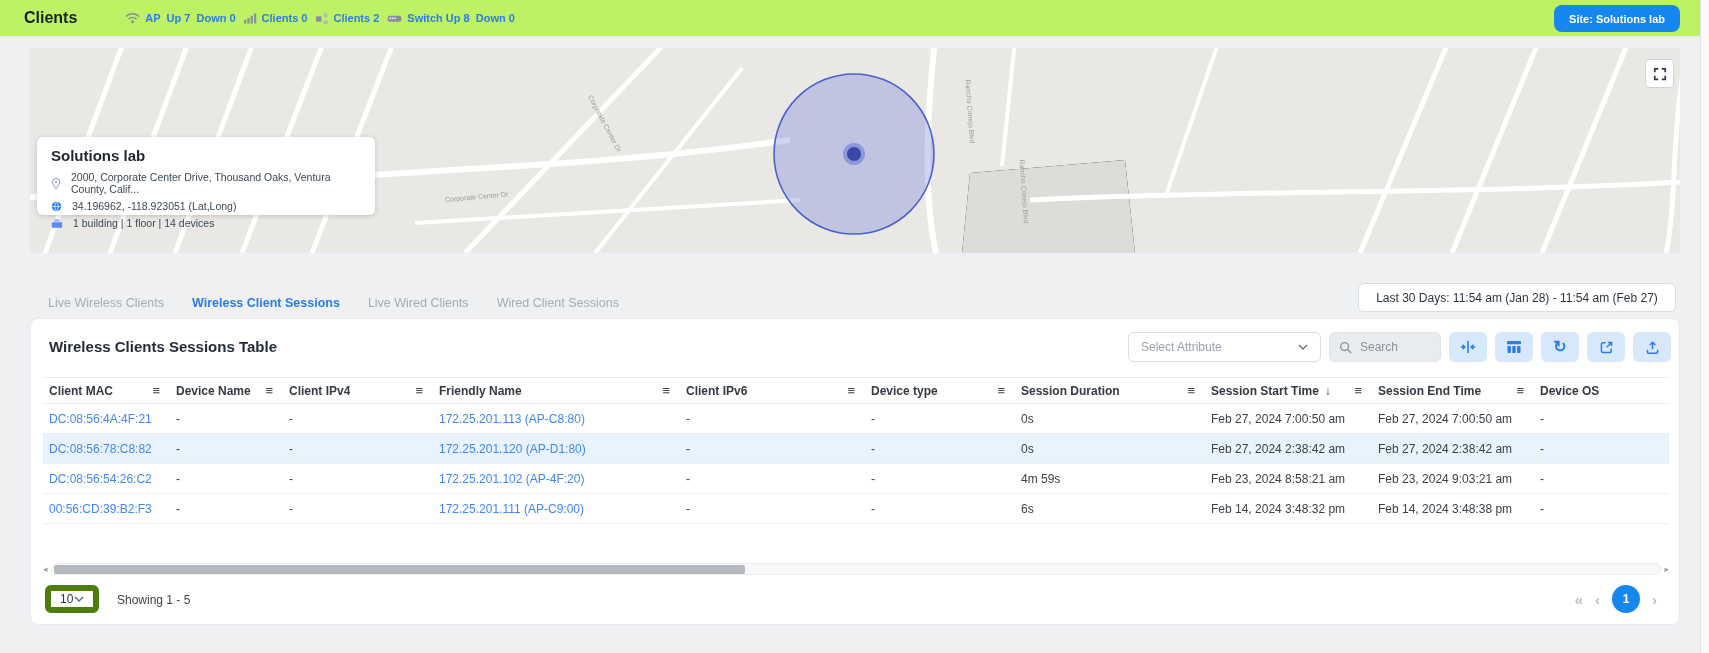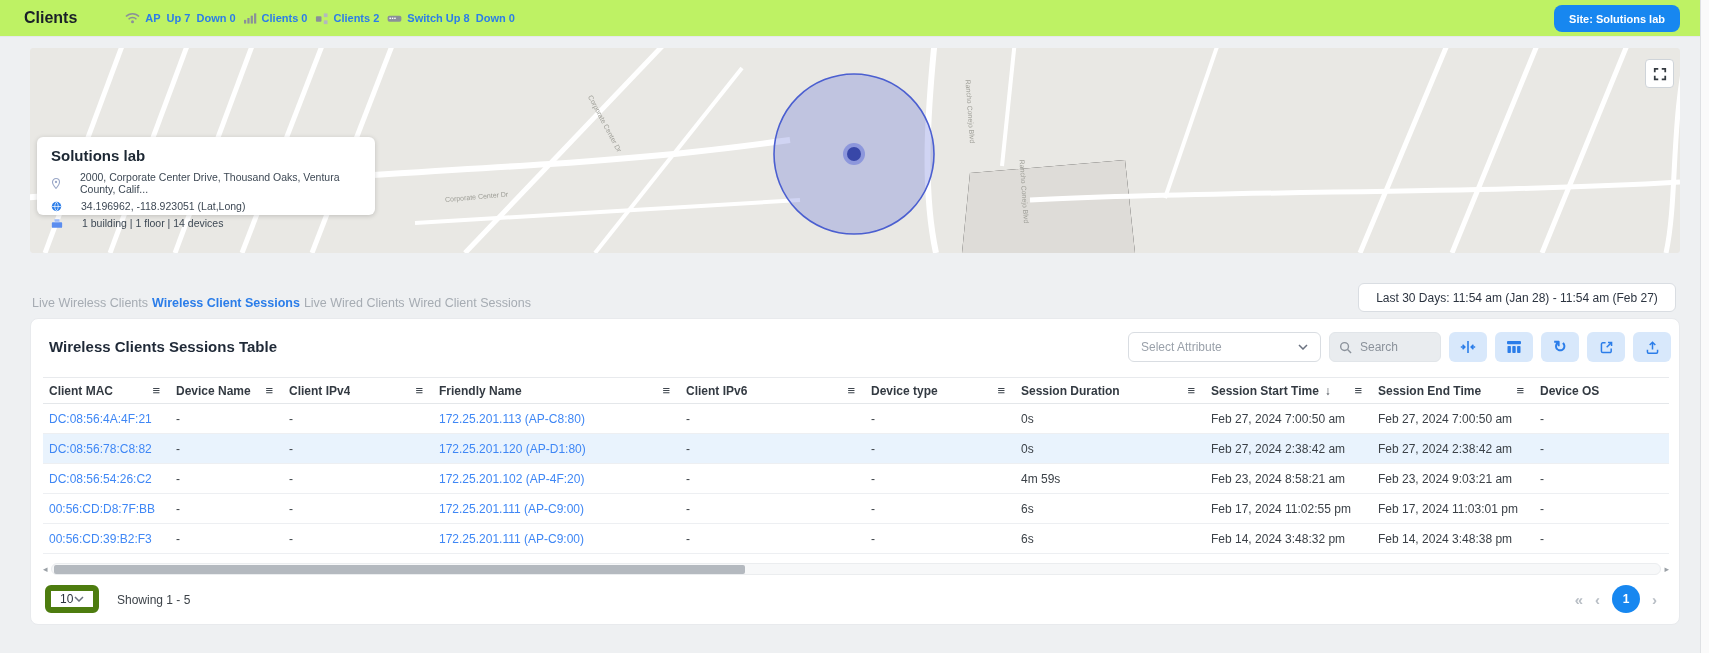--- a/index.html
+++ b/index.html
@@ -39,29 +39,29 @@
   .street-label {
     position:absolute; font-size:7px; color:#9d9d96; white-space:nowrap;
     transform-origin:left center;
   }
   .info-card {
     position:absolute; left:7px; top:89px; width:338px; height:78px;
     background:#fff; border-radius:6px; box-shadow:0 1px 5px rgba(0,0,0,.18);
     padding:10px 14px;
   }
   .info-title { font-size:15px; font-weight:700; color:#1c2733; margin-bottom:7px; }
-  .info-line { display:flex; align-items:center; gap:19px; font-size:10.5px; color:#3d4854; margin-top:5px; }
+  .info-line { display:flex; align-items:center; gap:10px; font-size:10.5px; color:#3d4854; margin-top:5px; }
   .fs-btn {
     position:absolute; right:6px; top:11px; width:29px; height:29px;
     background:#fff; border:1px solid #cfd4d9; border-radius:4px;
     display:flex; align-items:center; justify-content:center; cursor:pointer; padding:0;
   }
 
   
-  .tabs { position:absolute; left:30px; top:294px; display:flex; }
+  .tabs { position:absolute; left:46px; top:294px; display:flex; gap:24px; }
   .tab {
     font-size:12.5px; color:#a6acb3; font-weight:500; padding:2px 2px 8px 2px;
     border-bottom:3px solid transparent; cursor:pointer; white-space:nowrap;
   }
   .tab.active { color:var(--accent-text); font-weight:700; border-bottom-color:var(--accent-text); }
   .date-range {
     position:absolute; left:1358px; top:283px; width:318px; height:29px;
     background:#fff; border:1px solid #d9dde2; border-radius:6px;
     display:flex; align-items:center; justify-content:center;
     font-size:12px; color:#2c3440; font-weight:500; cursor:pointer;
@@ -462,32 +462,20 @@
               <td>-</td>
               <td><span class="cell-link">172.25.201.102 (AP-4F:20)</span></td>
               <td>-</td>
               <td>-</td>
               <td>4m 59s</td>
               <td>Feb 23, 2024 8:58:21 am</td>
               <td>Feb 23, 2024 9:03:21 am</td>
               <td>-</td>
             </tr>
             <tr>
-              <td><span class="cell-link">00:56:CD:D8:7F:BB</span></td>
-              <td>-</td>
-              <td>-</td>
-              <td><span class="cell-link">172.25.201.111 (AP-C9:00)</span></td>
-              <td>-</td>
-              <td>-</td>
-              <td>6s</td>
-              <td>Feb 17, 2024 11:02:55 pm</td>
-              <td>Feb 17, 2024 11:03:01 pm</td>
-              <td>-</td>
-            </tr>
-            <tr>
               <td><span class="cell-link">00:56:CD:39:B2:F3</span></td>
               <td>-</td>
               <td>-</td>
               <td><span class="cell-link">172.25.201.111 (AP-C9:00)</span></td>
               <td>-</td>
               <td>-</td>
               <td>6s</td>
               <td>Feb 14, 2024 3:48:32 pm</td>
               <td>Feb 14, 2024 3:48:38 pm</td>
               <td>-</td>

